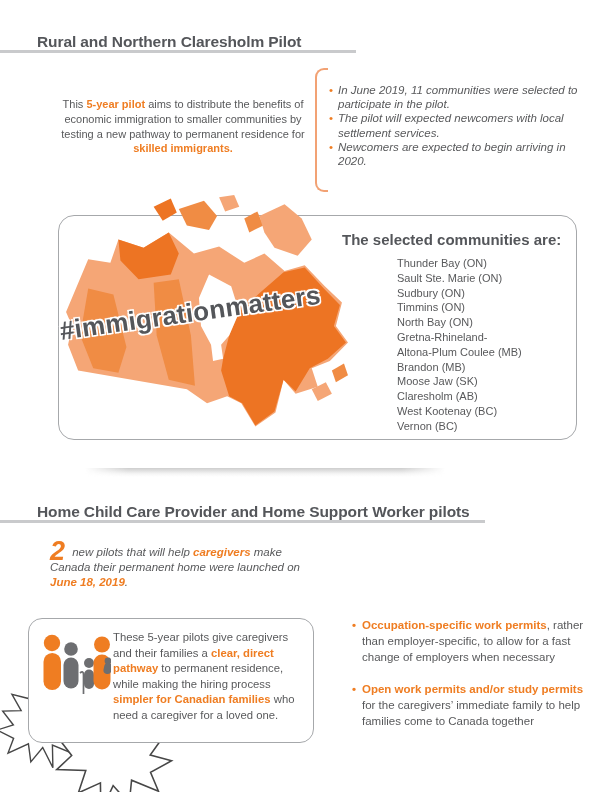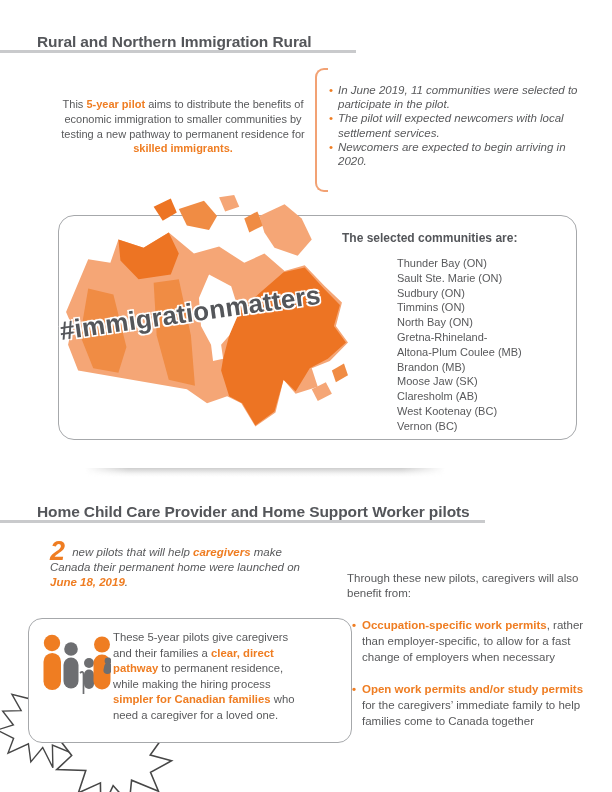--- a/index.html
+++ b/index.html
@@ -35,57 +35,57 @@
     border:1.5px solid var(--border,#A6A8AB); border-radius:16px; background:#fff;
   }
   .canada-map { position:absolute; left:58px; top:195px; width:292px; height:248px; }
   .hashtag {
     position:absolute; left:60px; top:316px; width:340px;
     font-size:26px; font-weight:bold; color:var(--title,#54565A);
     transform:rotate(-8deg); transform-origin:left center; letter-spacing:0.3px;
     text-shadow:-1.5px -1.5px 0 #fff, 1.5px -1.5px 0 #fff, -1.5px 1.5px 0 #fff, 1.5px 1.5px 0 #fff, 0 0 3px #fff;
   }
   .communities-heading {
-    position:absolute; left:342px; top:231px; font-size:12px; font-weight:bold;
+    position:absolute; left:342px; top:231px; font-size:15px; font-weight:bold;
     color:var(--title,#54565A);
   }
   .communities-list { position:absolute; left:397px; top:256px; }
   .community-line { font-size:11px; line-height:14.8px; }
 
   .divider {
     position:absolute; left:85px; top:468px; width:360px; height:9px;
     background:linear-gradient(to bottom, rgba(165,165,165,0.55), rgba(205,205,205,0.18) 65%, rgba(255,255,255,0));
     -webkit-mask-image:linear-gradient(to right, transparent, #000 12%, #000 88%, transparent);
             mask-image:linear-gradient(to right, transparent, #000 12%, #000 88%, transparent);
   }
 
   
   .intro2 { position:absolute; left:50px; top:545px; width:265px; font-size:11.5px; line-height:15px;font-style:italic; }
   .big-number { font-size:27px; font-weight:bold; color:var(--accent,#EF7D22); vertical-align:-4px; margin-right:4px; line-height:0; }
 
   .leaves { position:absolute; left:-14px; top:656px; width:232px; height:150px; z-index:0; }
   .caregiver-box {
-    position:absolute; left:28px; top:618px; width:324px; height:125px;
+    position:absolute; left:28px; top:618px; width:286px; height:125px;
     border:1.5px solid var(--border,#A6A8AB); border-radius:14px; background:#fff; z-index:1;
   }
   .family-icon { position:absolute; left:10px; top:13px; width:72px; height:92px; }
   .caregiver-text { position:absolute; left:84px; top:11px; width:196px; font-size:11.3px; line-height:15.5px; }
 
   .benefits-heading { position:absolute; left:347px; top:571px; width:238px; font-size:11.5px; line-height:15px; }
   .benefits-list { position:absolute; left:352px; top:618px; width:232px; }
   .benefit-row { display:flex; font-size:11.5px; line-height:15.8px; margin-bottom:17px; }
   .benefit-row .bullet { flex:0 0 10px; color:var(--accent,#EF7D22); font-weight:bold; }
   .benefit-row .bullet-body { flex:1; }
 </style>
 </head>
 <body>
 
 <div class="page">
 
-  <div class="section-title" style="left:37px; top:33px;">Rural and Northern Immigration Rural</div>
+  <div class="section-title" style="left:37px; top:33px;">Rural and Northern Claresholm Pilot</div>
   <div class="rule" style="left:0; top:50px; width:356px;"></div>
 
   <div class="intro1 body-text"><span>This </span><span class="hl">5-year pilot</span><span> aims to distribute the benefits of economic immigration to smaller communities by testing a new pathway to permanent residence for </span><span class="hl">skilled immigrants.</span></div>
 
   <div class="facts-bracket"></div>
   <div class="facts-list">
       <div class="fact-row">
         <span class="bullet">•</span>
         <span class="bullet-body">In June 2019, 11 communities were selected to participate in the pilot.</span>
       </div>
@@ -172,21 +172,20 @@
       <rect x="45" y="37.5" width="10" height="19.5" rx="5" fill="#6D6E71"></rect>
 
       <circle cx="63" cy="12.5" r="8" fill="var(--accent)"></circle>
       <rect x="54.5" y="22.5" width="17" height="35" rx="8.5" fill="var(--accent)"></rect>
       <circle cx="69" cy="29" r="3.4" fill="#6D6E71"></circle>
       <rect x="64.8" y="31" width="8" height="11" rx="4" fill="#6D6E71" transform="rotate(12 68.8 36.5)"></rect>
     </svg>
     <div class="caregiver-text"><span>These 5-year pilots give caregivers and their families a </span><span class="hl">clear, direct pathway</span><span> to permanent residence, while making the hiring process </span><span class="hl">simpler for Canadian families</span><span> who need a caregiver for a loved one.</span></div>
   </div>
 
-  <div class="benefits-heading">Through these new pilots, caregivers will also benefit from:</div>
   <div class="benefits-list">
       <div class="benefit-row">
         <span class="bullet">•</span>
         <span class="bullet-body"><span class="hl">Occupation-specific work permits</span><span>, rather than employer-specific, to allow for a fast change of employers when necessary</span></span>
       </div>
       <div class="benefit-row">
         <span class="bullet">•</span>
         <span class="bullet-body"><span class="hl">Open work permits and/or study permits</span><span> for the caregivers’ immediate family to help families come to Canada together</span></span>
       </div>
     </div>

